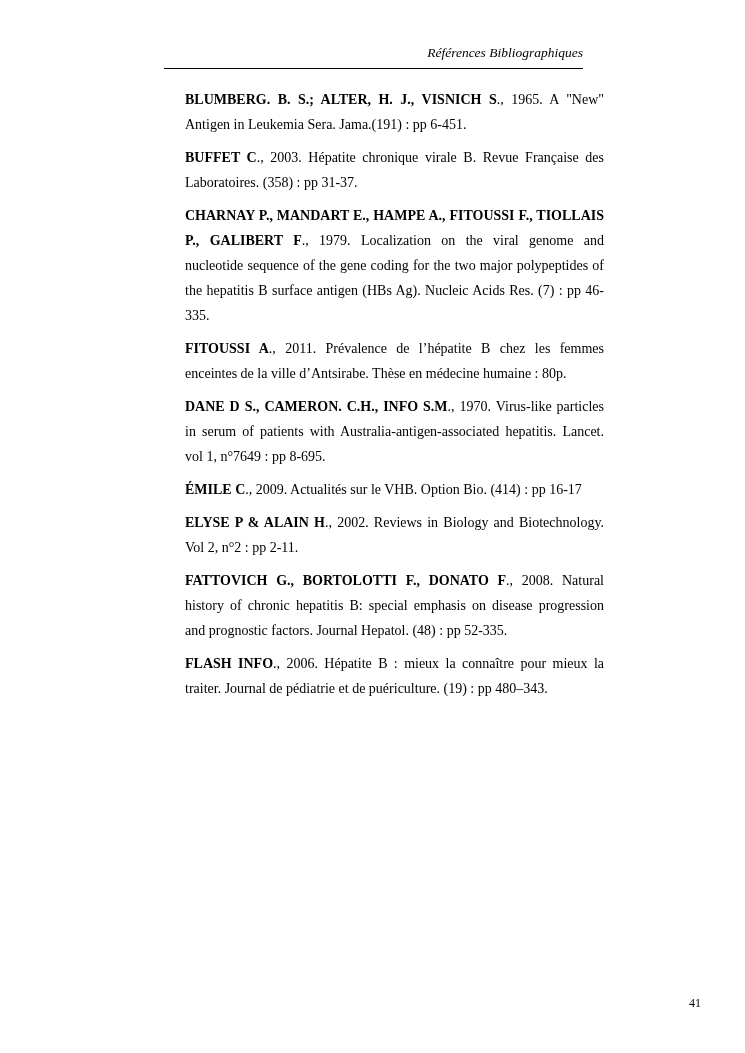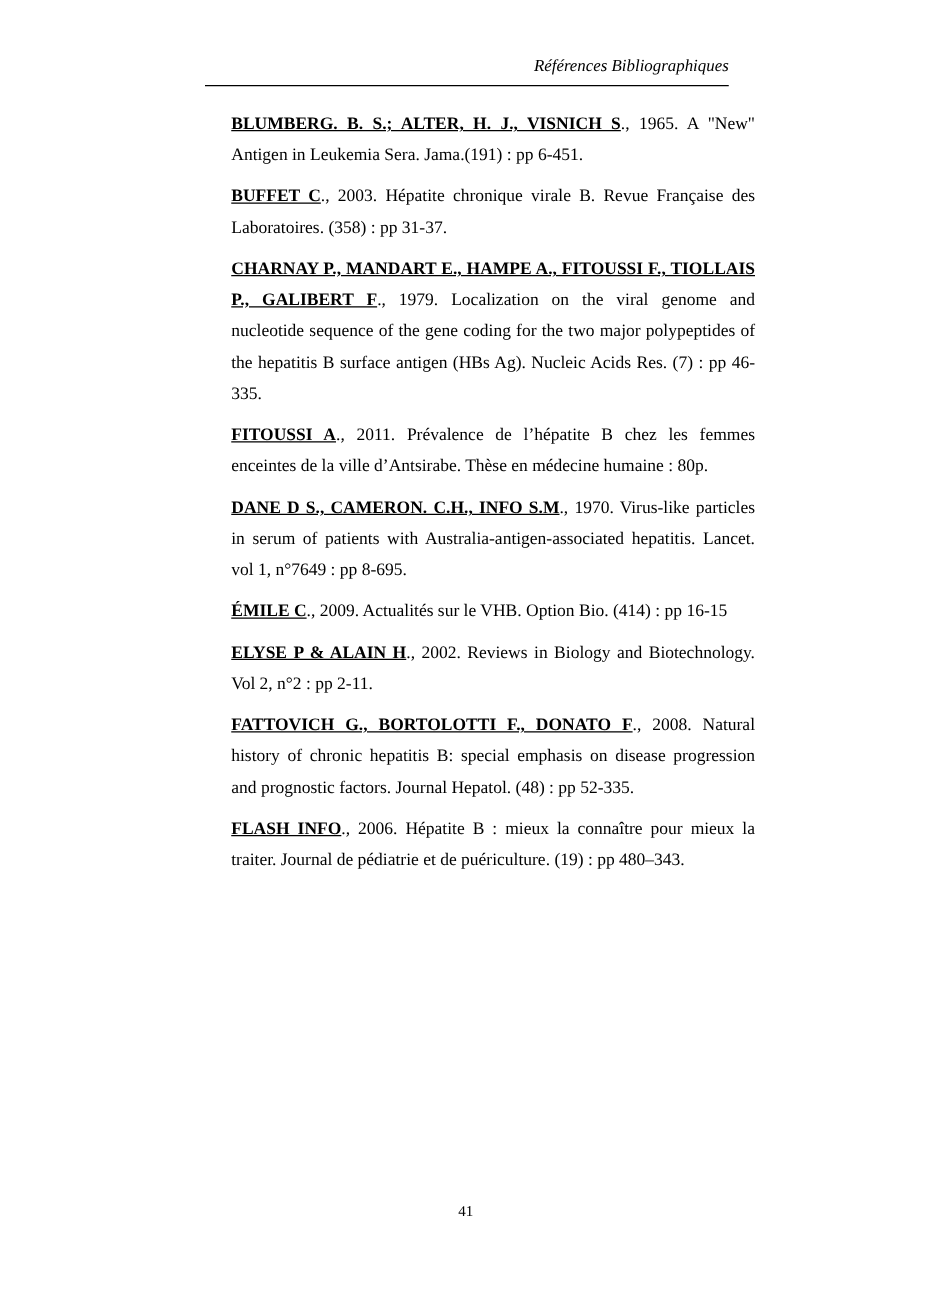--- a/index.html
+++ b/index.html
@@ -30,28 +30,27 @@
     margin: 18px 97px 0 141px;
   }
   .ref {
     font-size: 14px;
     line-height: 25px;
     text-align: justify;
     margin-bottom: 8px;
   }
   .ref b {
     font-weight: bold;
-    text-decoration: underline;
   }
   .page-number {
     position: absolute;
     left: 0;
     right: 0;
-    bottom: 76px;
-    text-align: center;
+    bottom: 42px;
+    text-align: right;
     font-size: 12px;
   }
 </style>
 </head>
 <body>
 
 <div class="page">
 
   <div class="page-header">
     <span>Références Bibliographiques</span>
@@ -65,21 +64,21 @@
 
 
   <p class="ref"><b>CHARNAY P., MANDART E., HAMPE A., FITOUSSI F., TIOLLAIS P., GALIBERT F</b><span>., 1979. Localization on the viral genome and nucleotide sequence of the gene coding for the two major polypeptides of the hepatitis B surface antigen (HBs Ag). Nucleic Acids Res. (7) : pp 46-335.</span></p>
 
 
 
   <p class="ref"><b>FITOUSSI A</b><span>., 2011. Prévalence de l’hépatite B chez les femmes enceintes de la ville d’Antsirabe. Thèse en médecine humaine : 80p.</span></p>
 
   <p class="ref"><b>DANE D S., CAMERON. C.H., INFO S.M</b><span>., 1970. Virus-like particles in serum of patients with Australia-antigen-associated hepatitis. Lancet. vol 1, n°7649 : pp 8-695.</span></p>
 
-  <p class="ref"><b>ÉMILE C</b><span>., 2009. Actualités sur le VHB. Option Bio. (414) : pp 16-15</span></p>
+  <p class="ref"><b>ÉMILE C</b><span>., 2009. Actualités sur le VHB. Option Bio. (414) : pp 16-17</span></p>
 
   <p class="ref"><b>ELYSE P &amp; ALAIN H</b><span>., 2002. Reviews in Biology and Biotechnology. Vol 2, n°2 : pp 2-11.</span></p>
 
   <p class="ref"><b>FATTOVICH G., BORTOLOTTI F.,  DONATO F</b><span>., 2008. Natural history of chronic hepatitis B: special emphasis on disease progression and prognostic factors. Journal Hepatol. (48) : pp 52-335.</span></p>
 
   <p class="ref"><b>FLASH INFO</b><span>., 2006. Hépatite B : mieux la connaître pour mieux la traiter. Journal de pédiatrie et de puériculture. (19) : pp 480–343.</span></p>
 </div>
 
   <div class="page-number">41</div>
 

